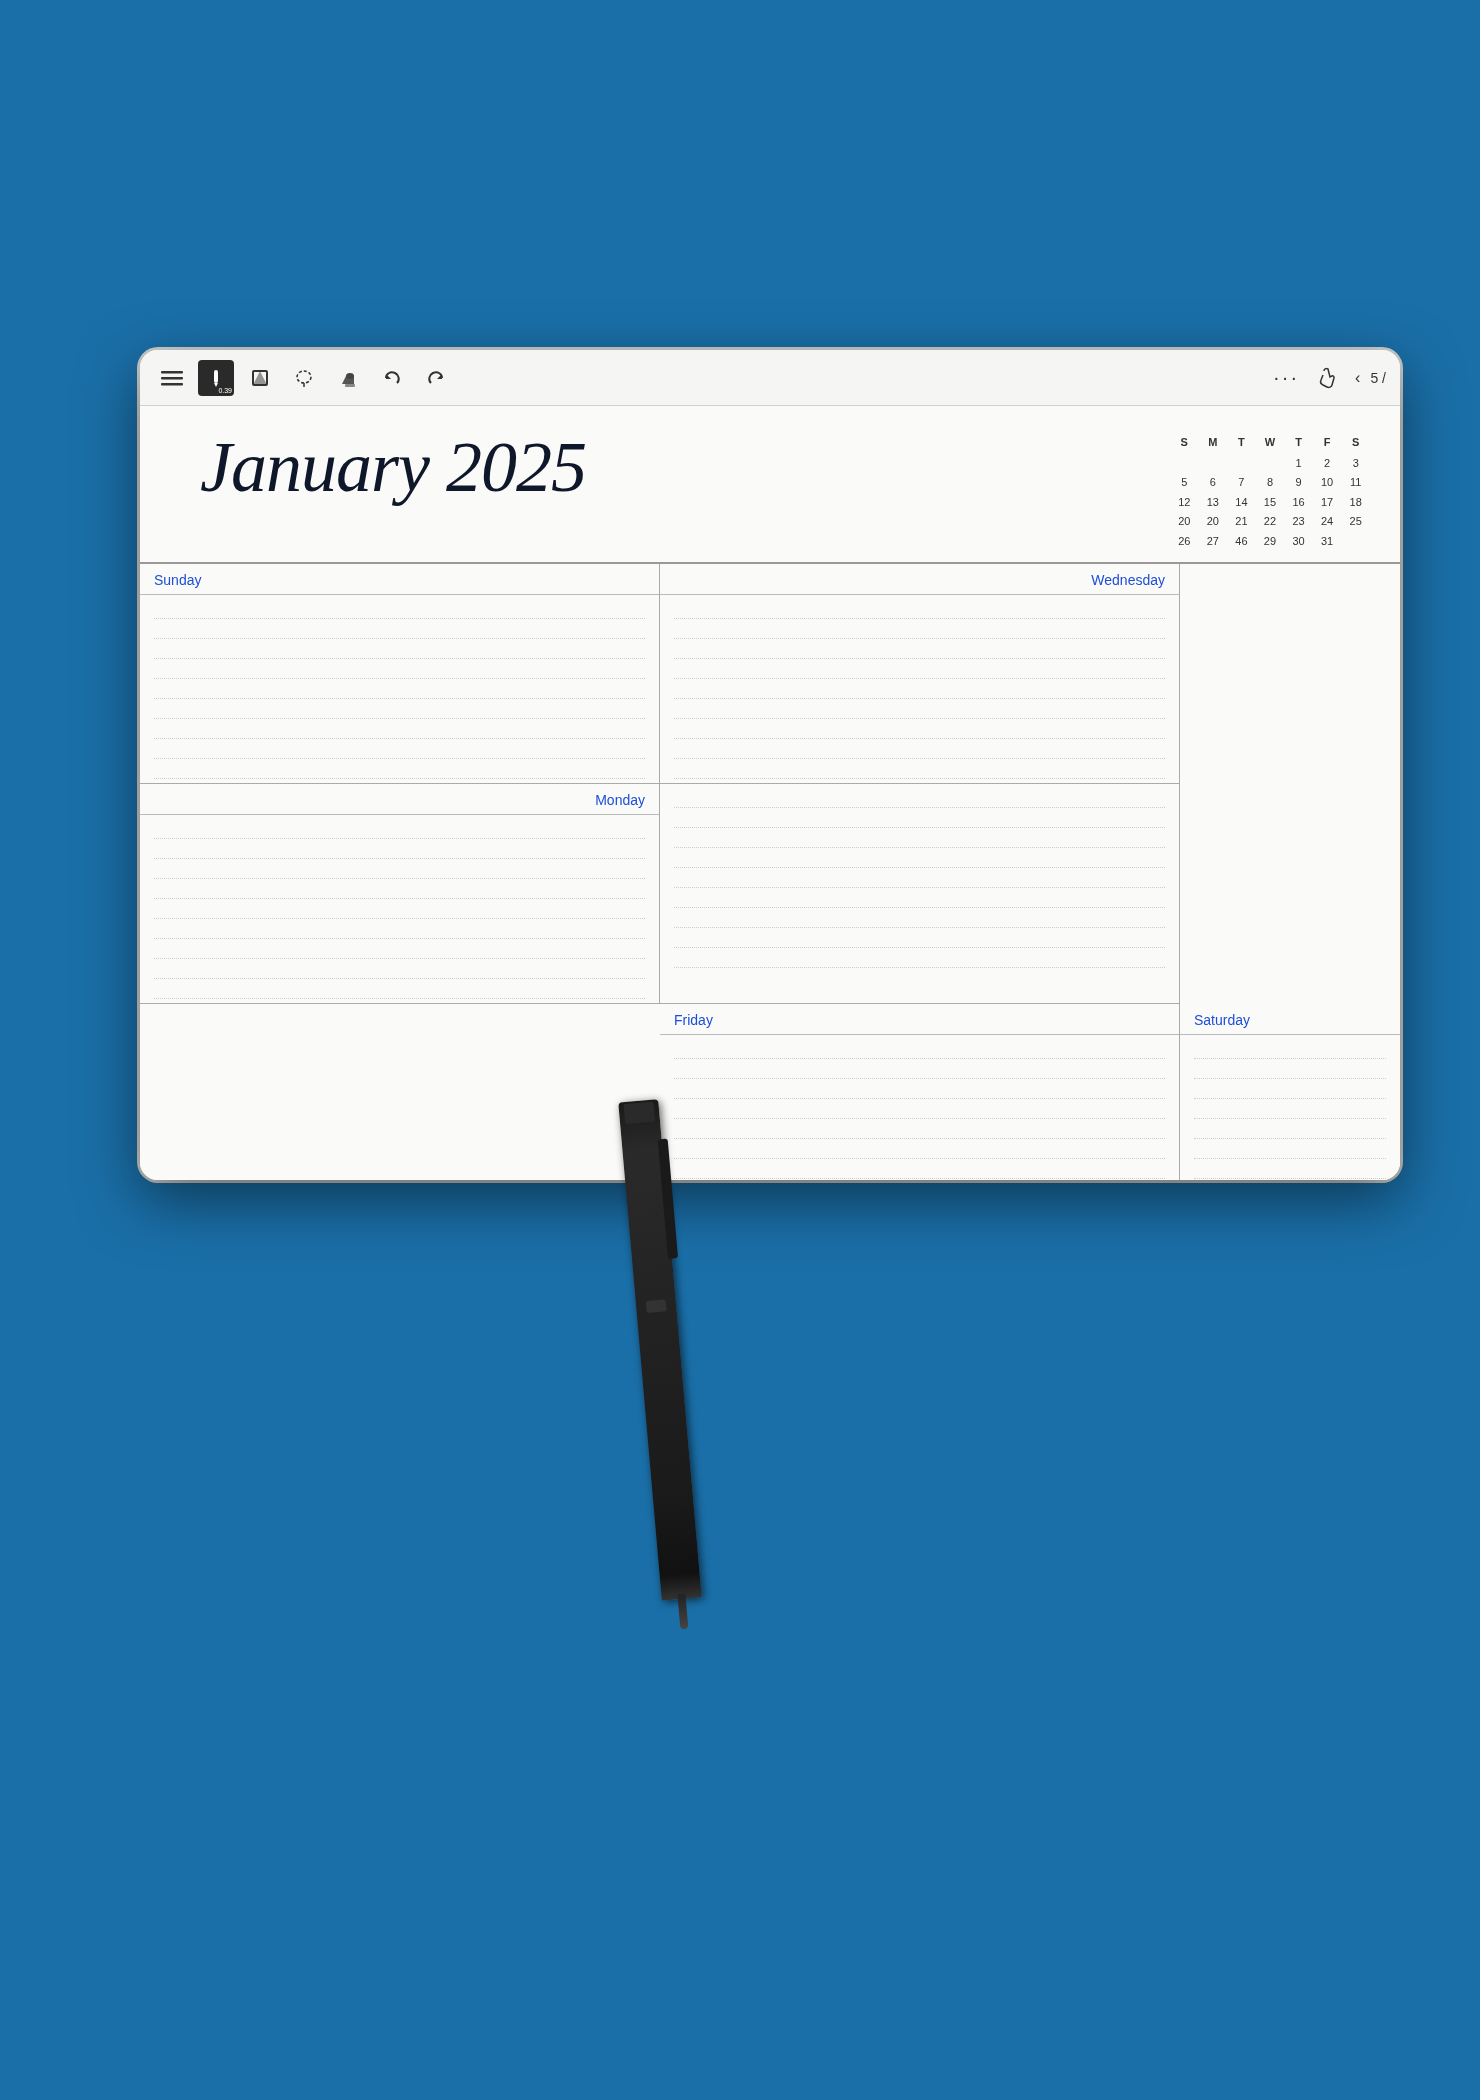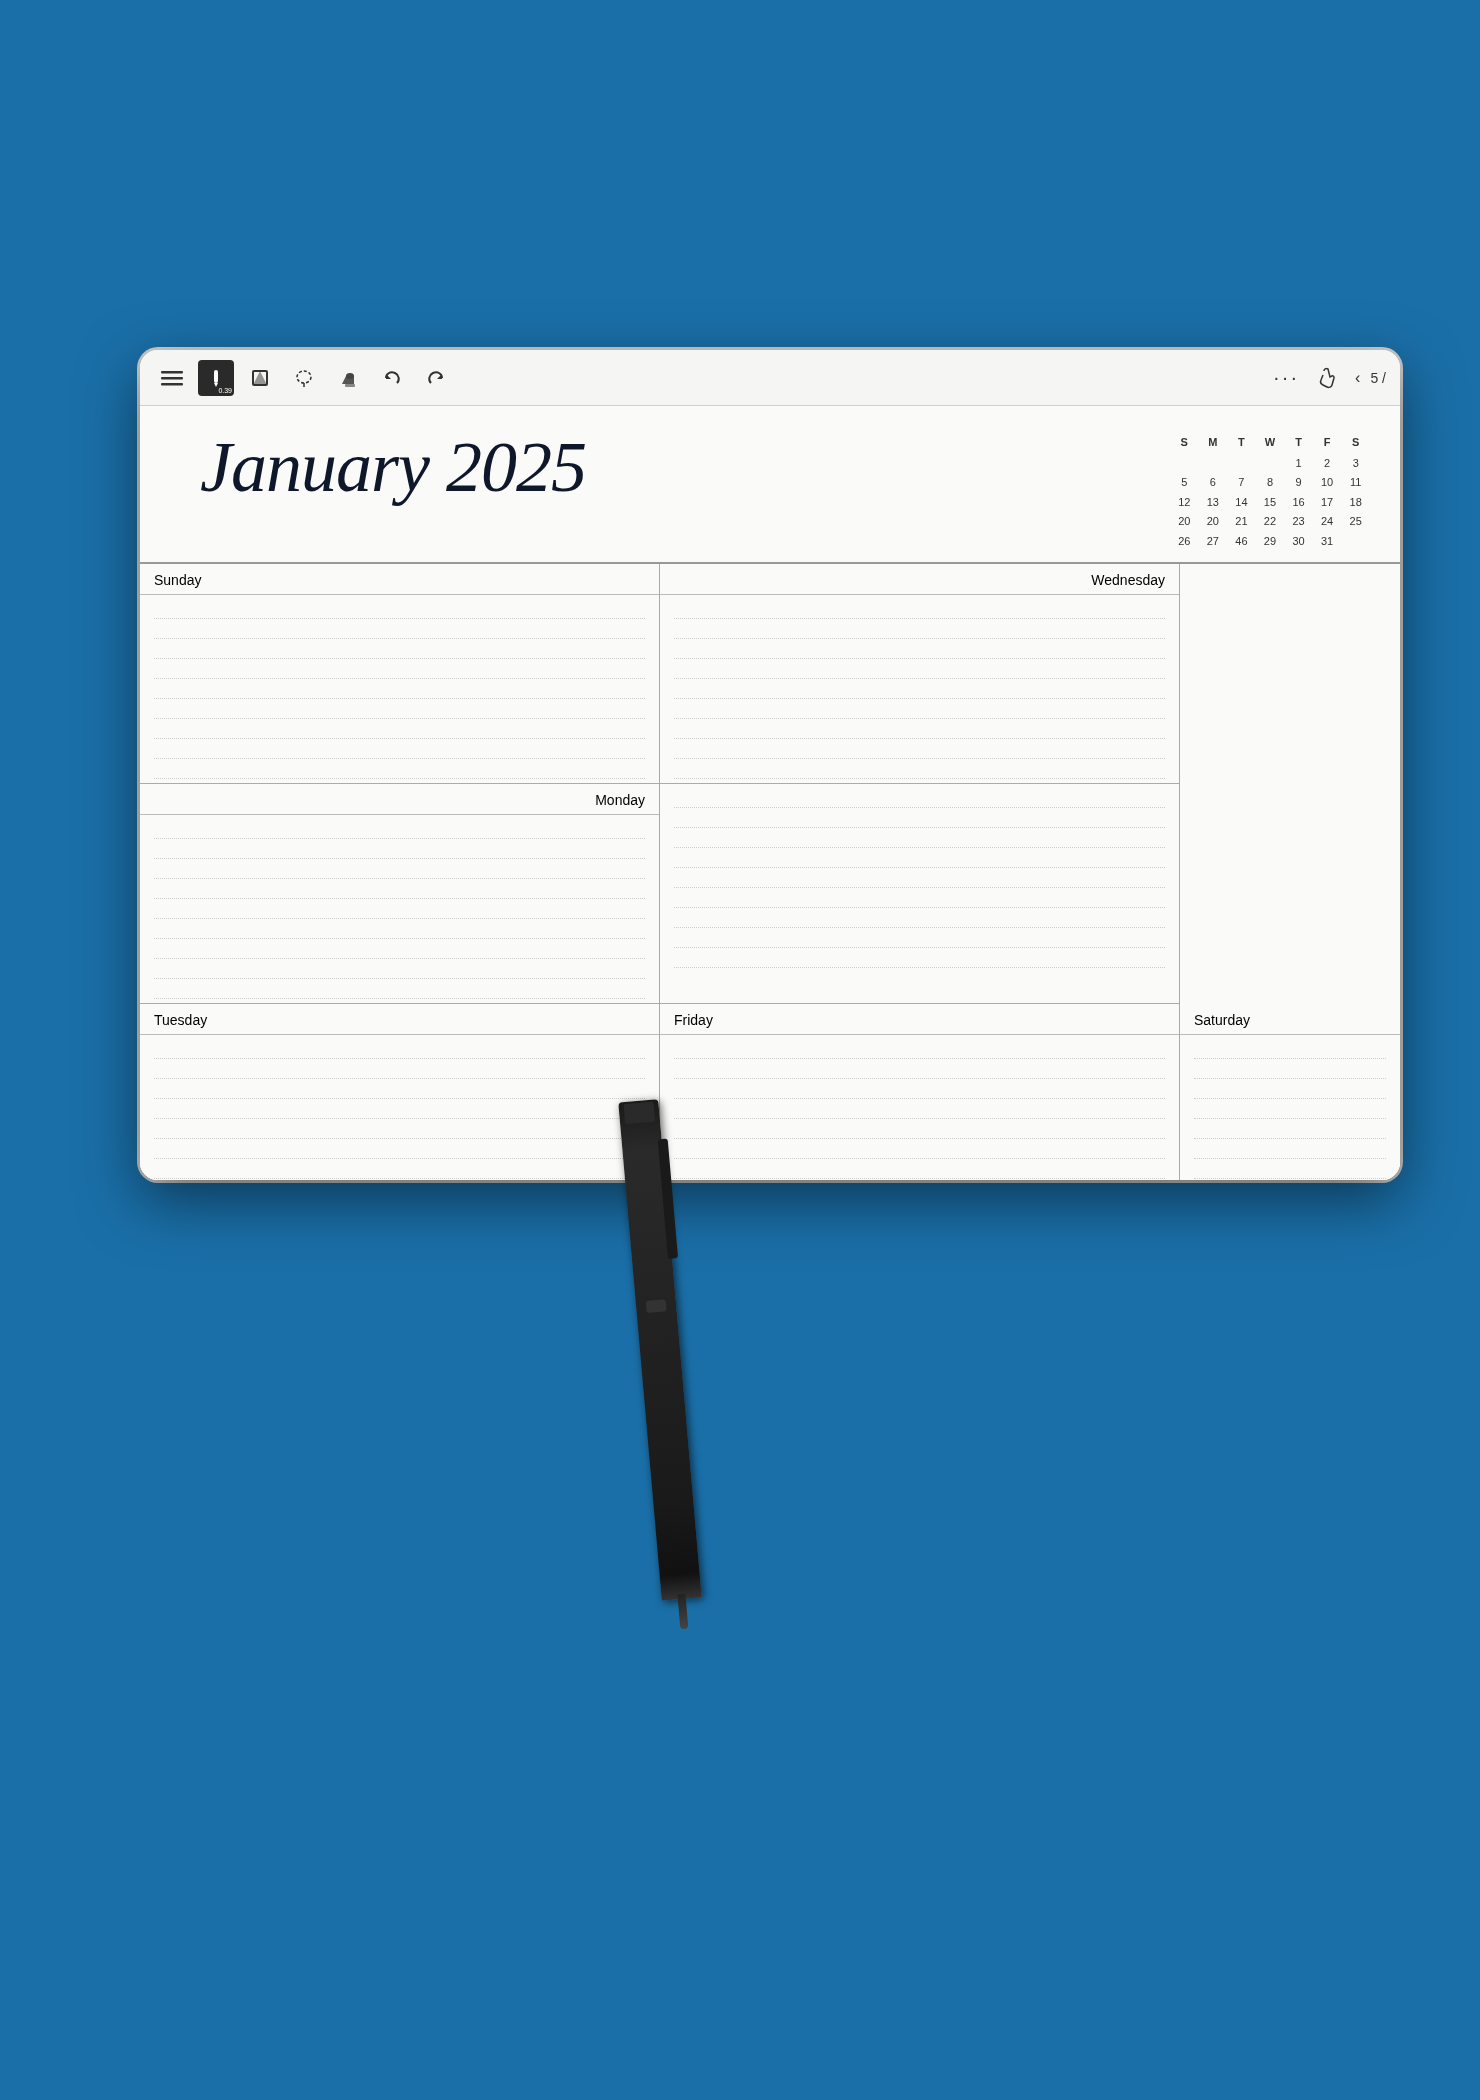--- a/index.html
+++ b/index.html
@@ -173,21 +173,21 @@
       border-right: 1px solid #aaa;
       border-bottom: 1px solid #aaa;
       display: flex;
       flex-direction: column;
       background: #fafaf8;
     }
 
     .day-header {
       font-size: 14px;
       font-weight: 400;
-      color: #000000;
+      color: #1d4ed8;
       padding: 8px 14px 6px;
       border-bottom: 1px solid #bbb;
     }
 
     .day-lines {
       flex: 1;
       display: flex;
       flex-direction: column;
       padding: 4px 14px;
       gap: 0;
@@ -480,34 +480,20 @@
               <div class="day-line"></div>
               <div class="day-line"></div>
               <div class="day-line"></div>
               <div class="day-line"></div>
               <div class="day-line"></div>
               <div class="day-line"></div>
               <div class="day-line"></div>
             </div>
           </div>
 
-          <div class="day-cell cell-tuesday">
-            <div class="day-header">Tuesday</div>
-            <div class="day-lines">
-              <div class="day-line"></div>
-              <div class="day-line"></div>
-              <div class="day-line"></div>
-              <div class="day-line"></div>
-              <div class="day-line"></div>
-              <div class="day-line"></div>
-              <div class="day-line"></div>
-              <div class="day-line"></div>
-
-            </div>
-          </div>
 
           <div class="day-cell cell-friday">
             <div class="day-header">Friday</div>
             <div class="day-lines">
               <div class="day-line"></div>
               <div class="day-line"></div>
               <div class="day-line"></div>
               <div class="day-line"></div>
               <div class="day-line"></div>
               <div class="day-line"></div>

